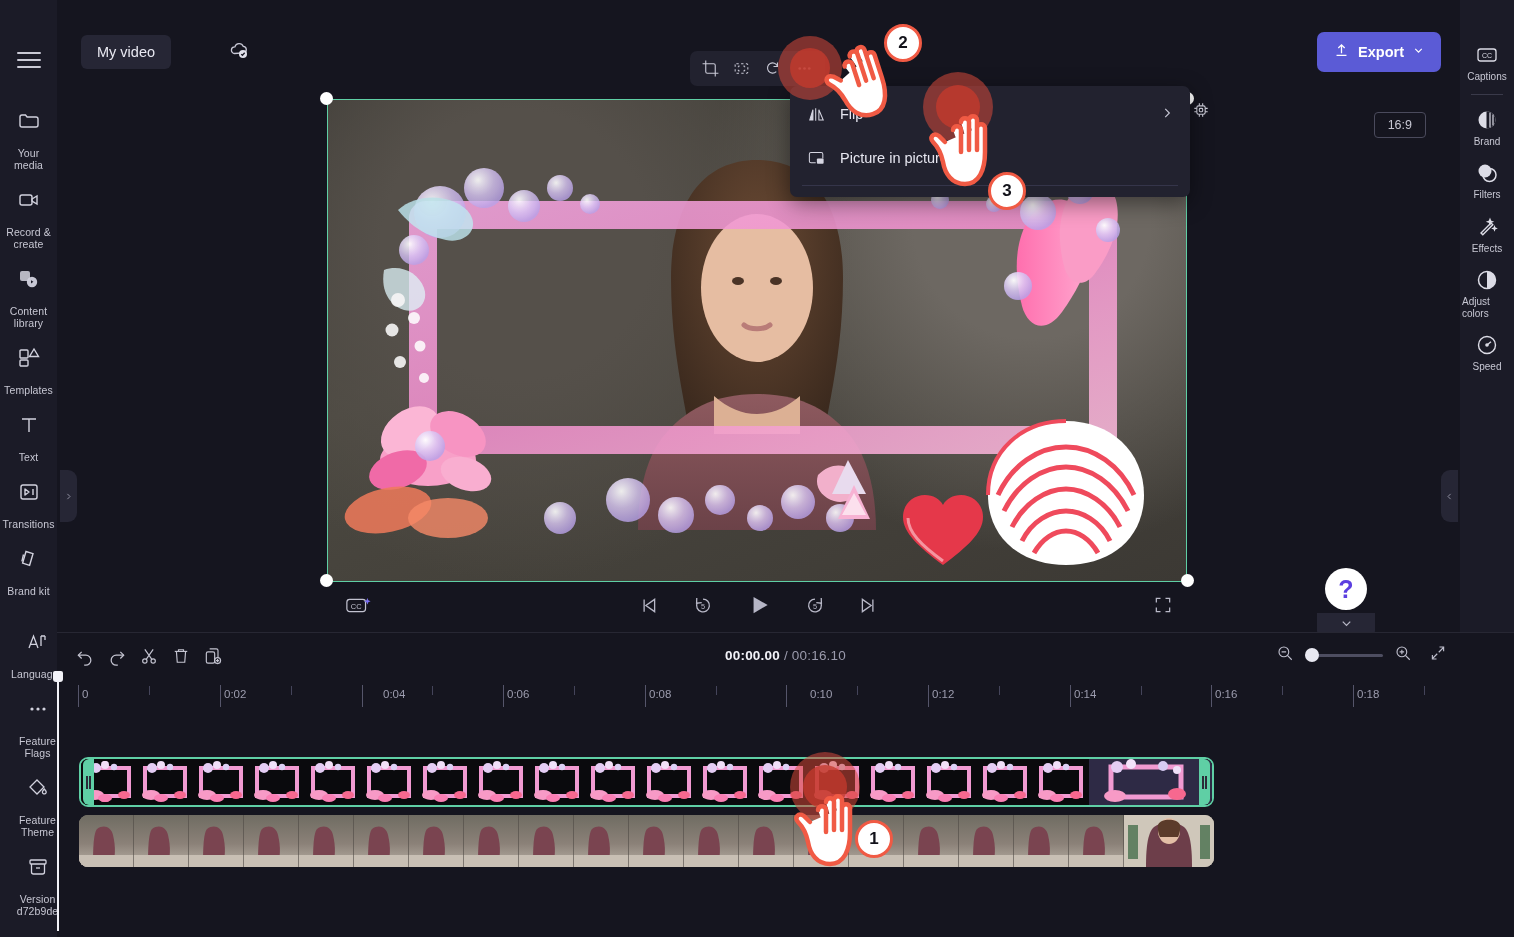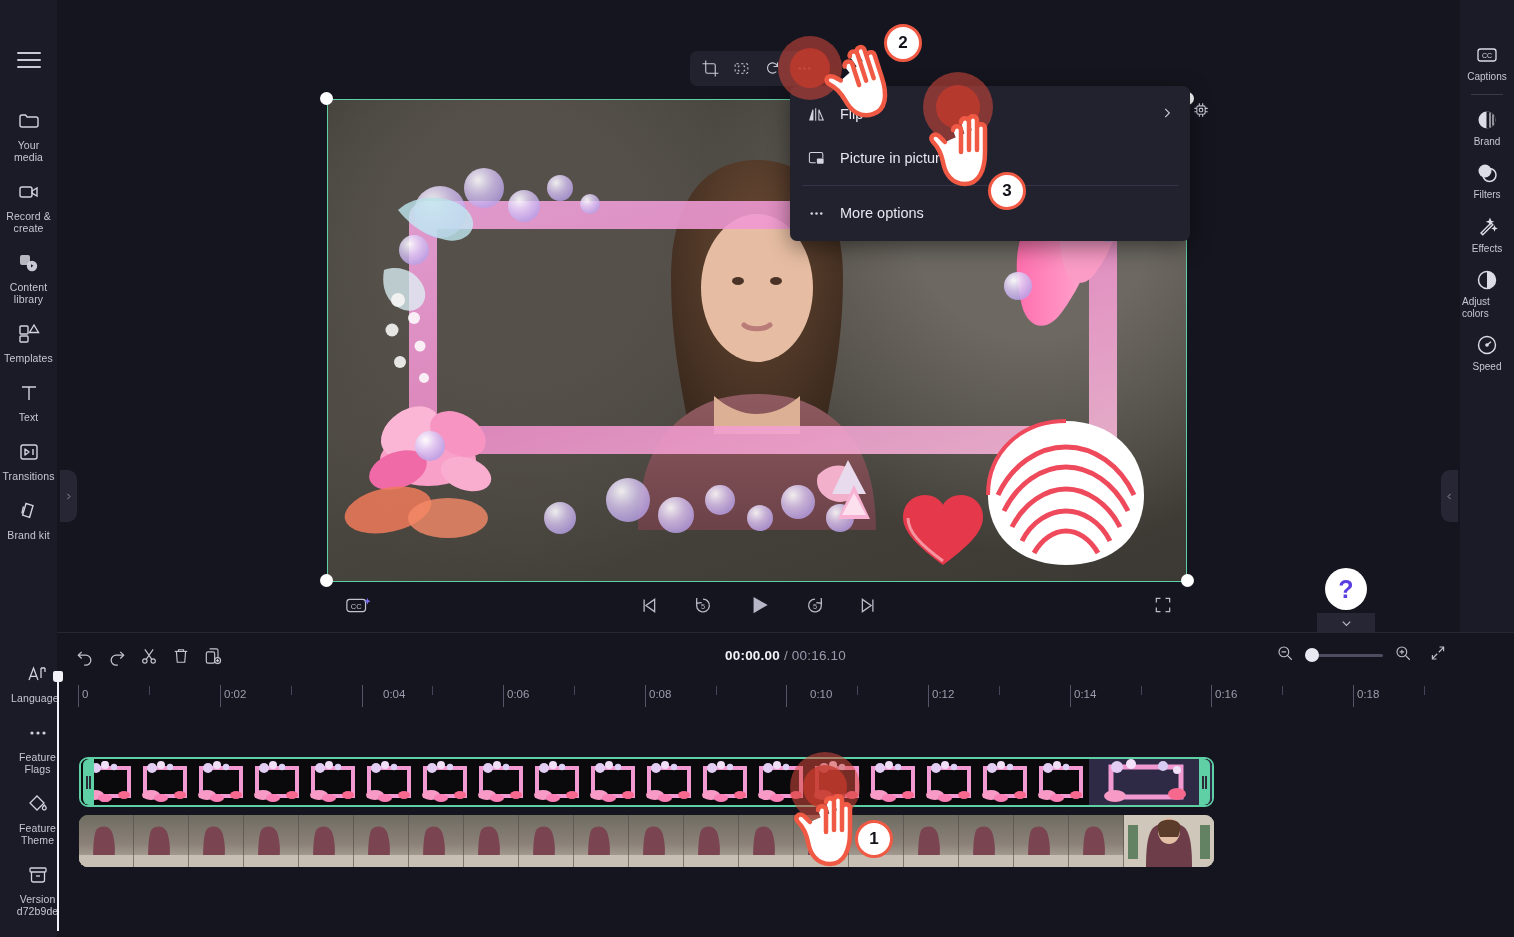--- a/index.html
+++ b/index.html
@@ -13,21 +13,21 @@
 
   
   .sidebar-left {
     position: absolute; left: 0; top: 0; width: 57px; height: 937px;
     background: #1b1b27; display: flex; flex-direction: column; align-items: center;
   }
   .hamburger { margin-top: 52px; width: 24px; height: 16px; display:flex; flex-direction:column; justify-content:space-between; cursor:pointer;}
   .hamburger span { display:block; height:1.6px; background:#c9c9d4; border-radius:1px;}
   .side-item { width: 57px; padding: 10px 2px 6px; display:flex; flex-direction:column; align-items:center; cursor:pointer; }
   .side-item .ic { width: 26px; height: 26px; display:flex; align-items:center; justify-content:center; color:#d2d2de; }
-  .side-item .lbl { margin-top: 5px; font-size: 10.5px; line-height: 12px; color:#c7c7d3; text-align:center; letter-spacing:.1px;}
+  .side-item .lbl { margin-top: 13px; font-size: 10.5px; line-height: 12px; color:#c7c7d3; text-align:center; letter-spacing:.1px;}
   .side-top { margin-top: 30px; }
   .side-bottom { position:absolute; bottom: 14px; left:9px; width:37px; }
 
   
   .sidebar-right {
     position:absolute; right:0; top:0; width:54px; height:937px;
     background:#1b1b27; display:flex; flex-direction:column; align-items:center;
   }
   .rs-item { width:54px; padding:9px 2px 5px; display:flex; flex-direction:column; align-items:center; cursor:pointer;}
   .rs-item .ic { width:24px; height:24px; display:flex; align-items:center; justify-content:center; color:#dcdce6;}
@@ -320,20 +320,44 @@
         <svg width="24" height="24" viewBox="0 0 24 24" fill="none" stroke="currentColor" stroke-width="1.4">
             <circle cx="12" cy="12" r="8.5"></circle>
             <path d="M12 12l4-3.2"></path>
             <circle cx="12" cy="12" r="1.1" fill="currentColor"></circle>
           </svg>
       </span>
       <span class="lbl">Speed</span>
     </div>
   </div>
 
+  <div class="topbar">
+    <div class="title-chip">My video</div>
+    <div class="cloud-icon">
+      <svg width="24" height="24" viewBox="0 0 24 24" fill="none" stroke="currentColor" stroke-width="1.3">
+        <path d="M7.5 15.5a3.3 3.3 0 0 1 .4-6.6 4.4 4.4 0 0 1 8.3-.6 3.3 3.3 0 0 1 .6 6.5z"></path>
+        <circle cx="16" cy="16" r="4" fill="#e2e2ec" stroke="none"></circle>
+        <path d="M14.2 16.1l1.2 1.2 2.3-2.5" stroke="#1b1b27" stroke-width="1.3" fill="none"></path>
+      </svg>
+    </div>
+    <div class="export-btn">
+      <span>
+        <svg width="17" height="17" viewBox="0 0 24 24" fill="none" stroke="currentColor" stroke-width="1.8">
+            <path d="M12 16V4M7.5 8.5L12 4l4.5 4.5M5 19h14"></path>
+          </svg>
+      </span>
+      <span>Export</span>
+      <span>
+        <svg width="13" height="13" viewBox="0 0 24 24" fill="none" stroke="currentColor" stroke-width="2.2">
+            <path d="M6 9l6 6 6-6"></path>
+          </svg>
+      </span>
+    </div>
+    <div class="ratio-badge">16:9</div>
+  </div>
 
   <div class="preview-wrap">
 
     <div class="video-frame">
       <div class="vf-bg"></div>
 
       <svg class="vf-person" viewBox="0 0 310 470">
         <defs>
           <radialGradient id="hairG" cx="50%" cy="28%" r="62%">
             <stop offset="0%" stop-color="#6a4a34"></stop>
@@ -525,30 +549,20 @@
     <div class="ctx-item">
       <span class="ic">
         <svg width="19" height="19" viewBox="0 0 24 24" fill="none" stroke="currentColor" stroke-width="1.3">
             <path d="M20 12V6.5A2 2 0 0 0 18 4.5H5A2 2 0 0 0 3 6.5v9A2 2 0 0 0 5 17.5h6"></path>
             <rect x="12.5" y="12" width="8.5" height="6.5" rx="1.2" fill="currentColor" stroke="none"></rect>
           </svg>
       </span>
       <span>Picture in picture</span>
     </div>
     <div class="ctx-sep"></div>
-    <div class="ctx-item">
-      <span class="ic">
-        <svg width="19" height="19" viewBox="0 0 24 24" fill="currentColor">
-            <circle cx="6" cy="12" r="1.6"></circle>
-            <circle cx="12" cy="12" r="1.6"></circle>
-            <circle cx="18" cy="12" r="1.6"></circle>
-          </svg>
-      </span>
-      <span>More options</span>
-    </div>
   </div>
 
   <div class="player-bar">
     <div class="cc-btn">
       <svg width="28" height="24" viewBox="0 0 30 24" fill="none" stroke="#c2c2d0" stroke-width="1.3">
         <rect x="2" y="5" width="20" height="13" rx="3"></rect>
         <text x="12" y="15" font-size="8" fill="#c2c2d0" stroke="none" text-anchor="middle" font-family="Liberation Sans">CC</text>
         <path d="M24 3.5l1 2.4 2.4 1-2.4 1-1 2.4-1-2.4-2.4-1 2.4-1z" fill="#7a6ff0" stroke="none"></path>
       </svg>
     </div>

